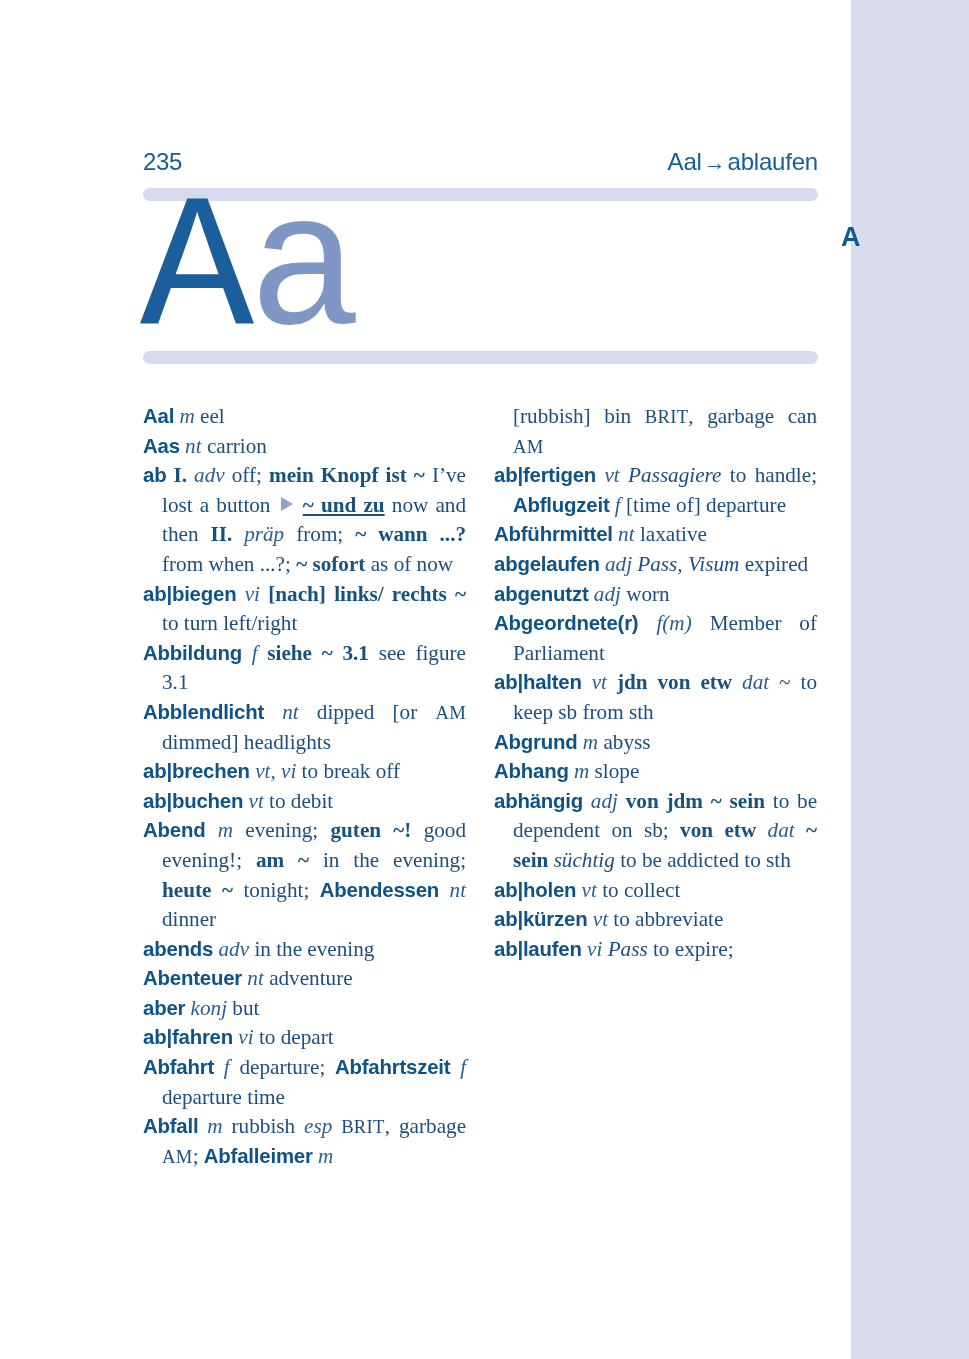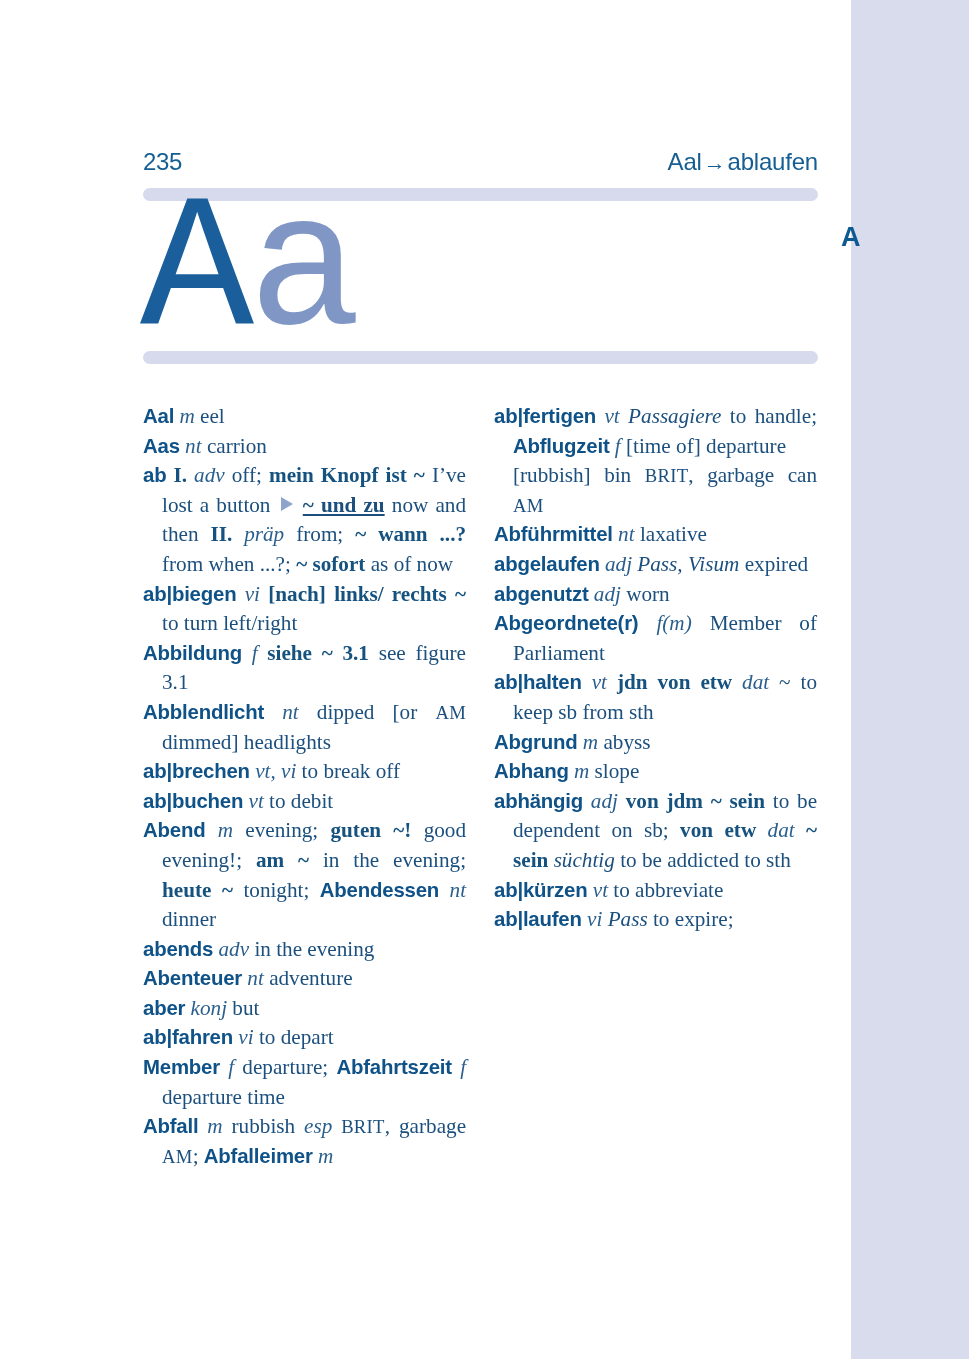--- a/index.html
+++ b/index.html
@@ -228,48 +228,49 @@
       <p class="entry"><span class="hw">Abend</span> <span class="gram">m</span> <span>evening;</span> <span class="b">guten ~!</span> <span>good evening!;</span> <span class="b">am ~</span> <span>in the evening;</span> <span class="b">heute ~</span> <span>tonight;</span> <span class="hw">Abendessen</span> <span class="gram">nt</span> <span>dinner</span></p>
 
       <p class="entry last-line"><span class="hw">abends</span> <span class="gram">adv</span> <span>in the evening</span></p>
 
       <p class="entry last-line"><span class="hw">Abenteuer</span> <span class="gram">nt</span> <span>adventure</span></p>
 
       <p class="entry last-line"><span class="hw">aber</span> <span class="gram">konj</span> <span>but</span></p>
 
       <p class="entry last-line"><span class="hw">ab|fahren</span> <span class="gram">vi</span> <span>to depart</span></p>
 
-      <p class="entry"><span class="hw">Member</span> <span class="gram">f</span> <span>departure;</span> <span class="hw">Abfahrtszeit</span> <span class="gram">f</span> <span>departure time</span></p>
+      <p class="entry"><span class="hw">Abfahrt</span> <span class="gram">f</span> <span>departure;</span> <span class="hw">Abfahrtszeit</span> <span class="gram">f</span> <span>departure time</span></p>
 
       <p class="entry"><span class="hw">Abfall</span> <span class="gram">m</span> <span>rubbish</span> <span class="gram">esp</span> <span class="sc">BRIT</span>, <span>garbage</span> <span class="sc">AM</span>; <span class="hw">Abfalleimer</span> <span class="gram">m</span></p>
 
     </div>
 
     <div class="col" id="col-right">
 
+      <p class="entry cont"><span>[rubbish] bin</span> <span class="sc">BRIT</span>, <span>garbage can</span> <span class="sc">AM</span></p>
+
       <p class="entry"><span class="hw">ab|fertigen</span> <span class="gram">vt</span> <span class="i">Passagiere</span> <span>to handle;</span> <span class="hw">Abflugzeit</span> <span class="gram">f</span> <span>[time of] departure</span></p>
 
-      <p class="entry cont"><span>[rubbish] bin</span> <span class="sc">BRIT</span>, <span>garbage can</span> <span class="sc">AM</span></p>
-
       <p class="entry last-line"><span class="hw">Abführmittel</span> <span class="gram">nt</span> <span>laxative</span></p>
 
       <p class="entry"><span class="hw">abgelaufen</span> <span class="gram">adj</span> <span class="i">Pass, Visum</span> <span>expired</span></p>
 
       <p class="entry last-line"><span class="hw">abgenutzt</span> <span class="gram">adj</span> <span>worn</span></p>
 
       <p class="entry"><span class="hw">Abgeordnete(r)</span> <span class="gram">f(m)</span> <span>Member of Parliament</span></p>
 
       <p class="entry"><span class="hw">ab|halten</span> <span class="gram">vt</span> <span class="b">jdn von etw</span> <span class="gram">dat</span> <span>~</span> <span>to keep sb from sth</span></p>
 
       <p class="entry last-line"><span class="hw">Abgrund</span> <span class="gram">m</span> <span>abyss</span></p>
 
       <p class="entry last-line"><span class="hw">Abhang</span> <span class="gram">m</span> <span>slope</span></p>
 
       <p class="entry"><span class="hw">abhängig</span> <span class="gram">adj</span> <span class="b">von jdm ~ sein</span> <span>to be dependent on sb;</span> <span class="b">von etw</span> <span class="gram">dat</span> <span class="b">~ sein</span> <span class="i">süchtig</span> <span>to be addicted to sth</span></p>
 
+      <p class="entry last-line"><span class="hw">ab|holen</span> <span class="gram">vt</span> <span>to collect</span></p>
 
 
       <p class="entry last-line"><span class="hw">ab|kürzen</span> <span class="gram">vt</span> <span>to abbreviate</span></p>
 
 
       <p class="entry last-line"><span class="hw">ab|laufen</span> <span class="gram">vi</span> <span class="i">Pass</span> <span>to expire;</span></p>
 
     </div>
   </div>
 </div>

